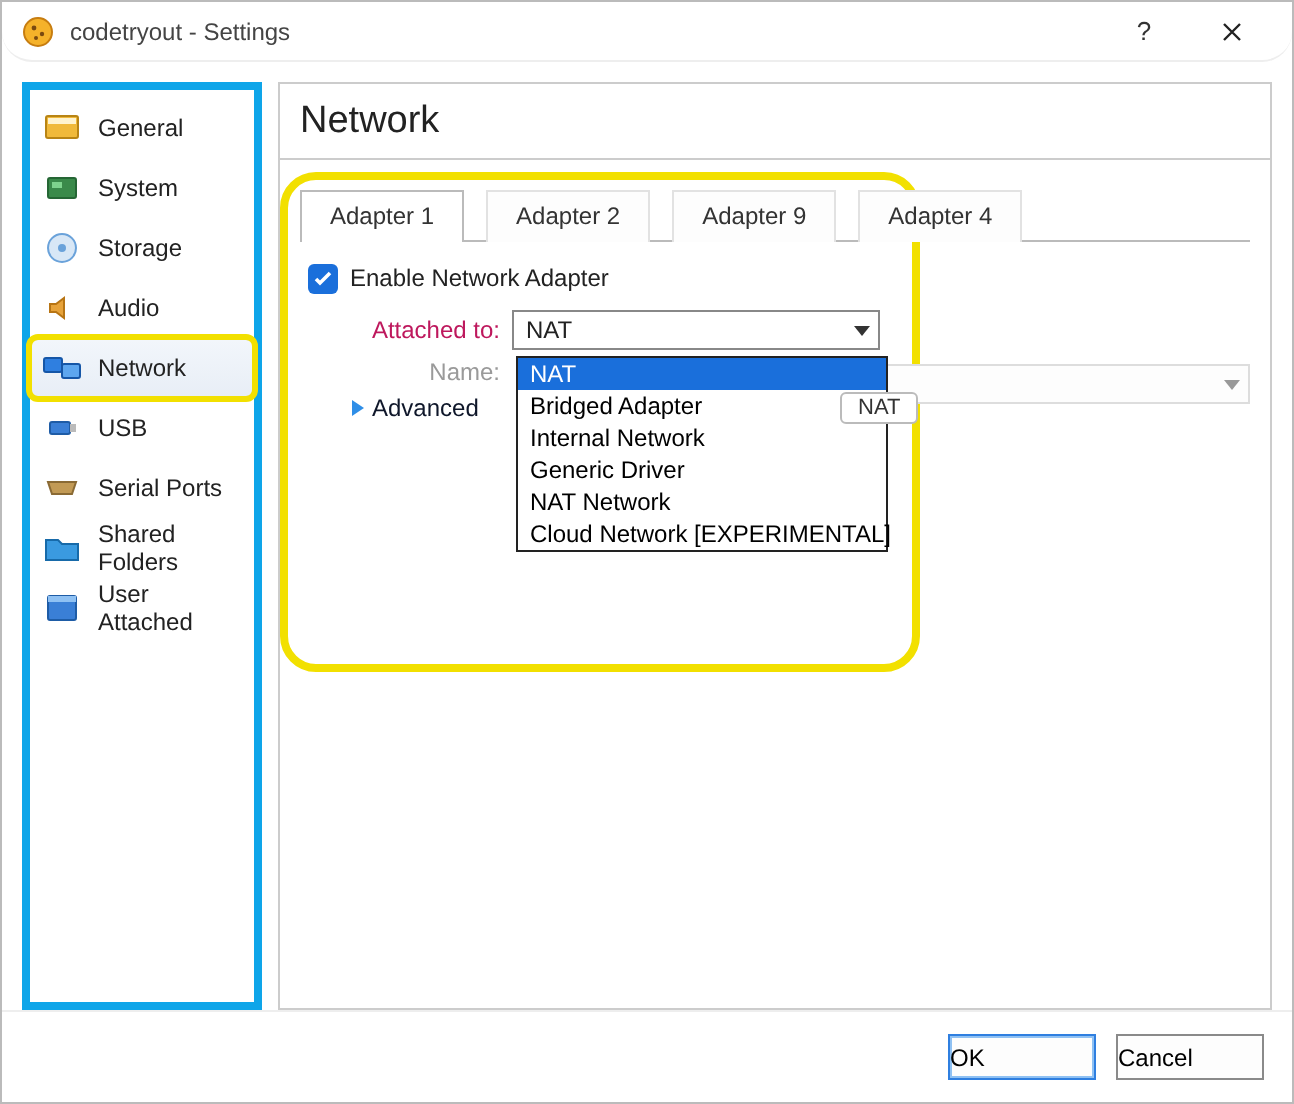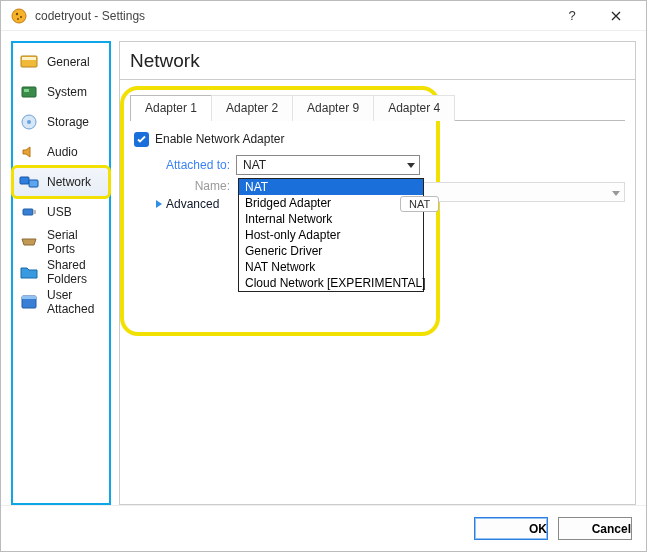--- a/index.html
+++ b/index.html
@@ -8,29 +8,30 @@
     width: 647px; height: 552px;
     border: 1px solid #bbb;
     display: flex; flex-direction: column;
     background: #fff;
     position: relative;
   }
   .titlebar {
     height: 30px; display: flex; align-items: center;
     padding: 0 8px;
     border-bottom: 1px solid #eee;
+    border-radius: 15px;
   }
   .titlebar .title { font-size: 12px; color: #444; margin-left: 6px; }
   .titlebar .spacer { flex: 1; }
   .titlebar .ctrl { width: 44px; height: 30px; display: flex; align-items: center; justify-content: center; font-size: 13px; color: #333; }
 
   .body { flex: 1; display: flex; padding: 10px 10px 0 10px; gap: 8px; min-height: 0; }
 
   .sidebar {
-    width: 100px; border: 2px solid #0ea5e9;
+    width: 120px; border: 4px solid #0ea5e9;
     padding: 4px 0;
     background: #fff;
   }
   .side-item {
     display: flex; align-items: center; gap: 8px;
     height: 30px; padding: 0 6px;
     font-size: 12px; color: #222;
     cursor: default;
   }
   .side-item.selected {
@@ -59,21 +60,21 @@
     flex: 1; background:#fff;
     position: relative;
   }
   .highlight-box {
     position: absolute; left: 0px; top: 6px; width: 320px; height: 250px;
     border: 4px solid #f2e000; border-radius: 18px;
     pointer-events: none;
   }
 
   .tabs {
-    display: flex; gap: 0; padding: 14px 10px 0 10px;
+    display: flex; gap: 12px; padding: 14px 10px 0 10px;
     font-size: 12px;
   }
   .tab {
     padding: 5px 14px 6px; border: 1px solid #ccc;
     border-bottom: none; background:#fff;
     color:#333;
     margin-right: -1px;
     position: relative; top: 1px;
   }
   .tab:not(.active){ border-color:#e2e2e2; background:#fdfdfd;}
@@ -81,21 +82,21 @@
   .tab-underline { border-bottom:1px solid #bbb; margin: 0 10px -1px 10px; }
 
   .form { padding: 12px 14px; font-size: 12px; color:#222; }
   .checkbox-row { display:flex; align-items:flex-start; gap:6px; margin-bottom: 8px; }
   .chk {
     width: 15px; height: 15px;
     background: #1a6fdb; border-radius: 3px;
     display:flex; align-items:center; justify-content:center;
   }
   .form-row { display:flex; align-items:center; gap:6px; margin: 4px 0; }
-  .lbl { width: 96px; text-align:right; color:#3b82f6; }
+  .lbl { width: 96px; text-align:right; color:#be185d; }
   .lbl.muted { color:#9a9a9a; }
   .select {
     width: 184px; height: 20px; border:1px solid #888;
     display:flex; align-items:center; justify-content:space-between;
     padding: 0 4px 0 6px; font-size:12px; background:#fff;
   }
   .adv { display:flex; align-items:center; gap:4px; margin-left: 22px; margin-top:2px; }
   .tri { width:0;height:0;border-top:4px solid transparent;border-bottom:4px solid transparent;border-left:6px solid #2f8ee7;}
   .adv-text { color:#0f172a;}
   .name-select-stub {
@@ -120,21 +121,21 @@
   }
 
   .footer {
     height: 46px; display:flex; align-items:center; justify-content:flex-end;
     gap: 10px; padding: 0 14px;
     border-top: 1px solid #eee;
   }
   .btn {
     min-width: 74px; height: 23px; font-size:12px;
     border:1px solid #8a8a8a; background:#fdfdfd;
-    display:flex; align-items:center; justify-content:flex-end;font-weight:bold;
+    display:flex; align-items:center; justify-content:flex-start;
   }
   .btn.primary { border:1px solid #2f7fe0; box-shadow: inset 0 0 0 1px #8fc1f3; }
 
 </style>
 </head>
 <body>
 
 <div class="window">
 
   <div class="titlebar">
@@ -285,21 +286,20 @@
         <div class="name-select-stub">
           <span><svg width="8" height="6" viewBox="0 0 8 6">
                 <path d="M0 0 L4 5 L8 0 Z" fill="#999"></path>
               </svg></span>
         </div>
 
         <div class="dropdown">
           <div class="dd-item sel"><span>NAT</span></div>
           <div class="dd-item"><span>Bridged Adapter</span></div>
           <div class="dd-item"><span>Internal Network</span></div>
-          <div class="dd-item"><span>Host-only Adapter</span></div>
           <div class="dd-item"><span>Generic Driver</span></div>
           <div class="dd-item"><span>NAT Network</span></div>
           <div class="dd-item"><span>Cloud Network [EXPERIMENTAL]</span></div>
         </div>
 
         <div class="nat-badge"><span>NAT</span></div>
 
       </div>
     </div>
   </div>

